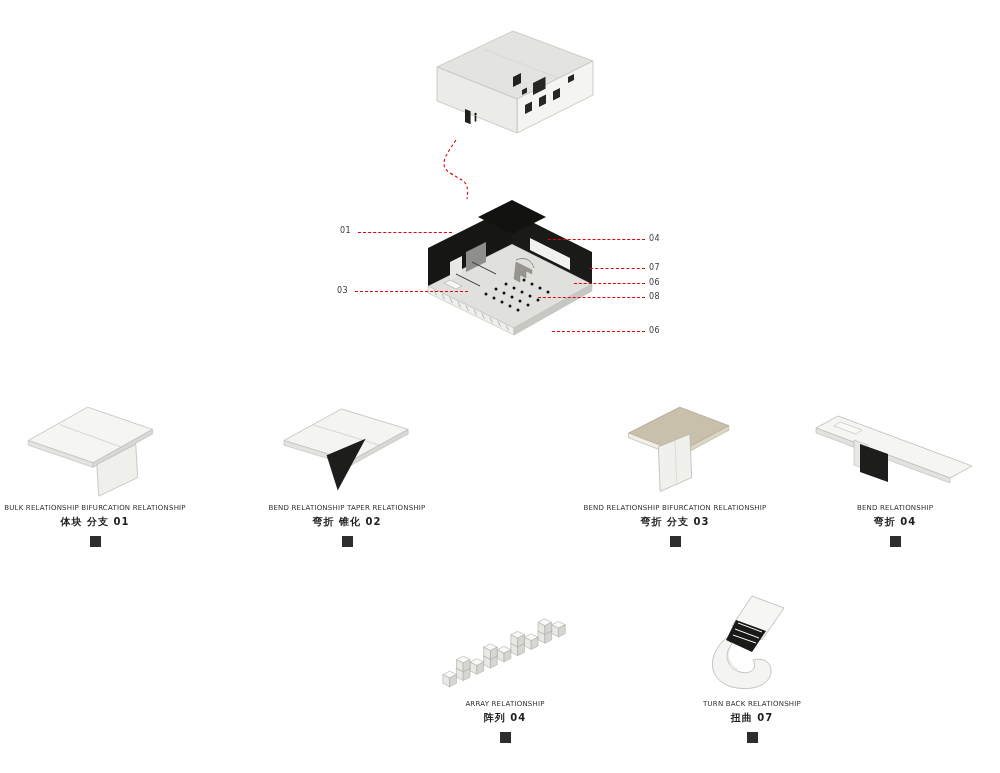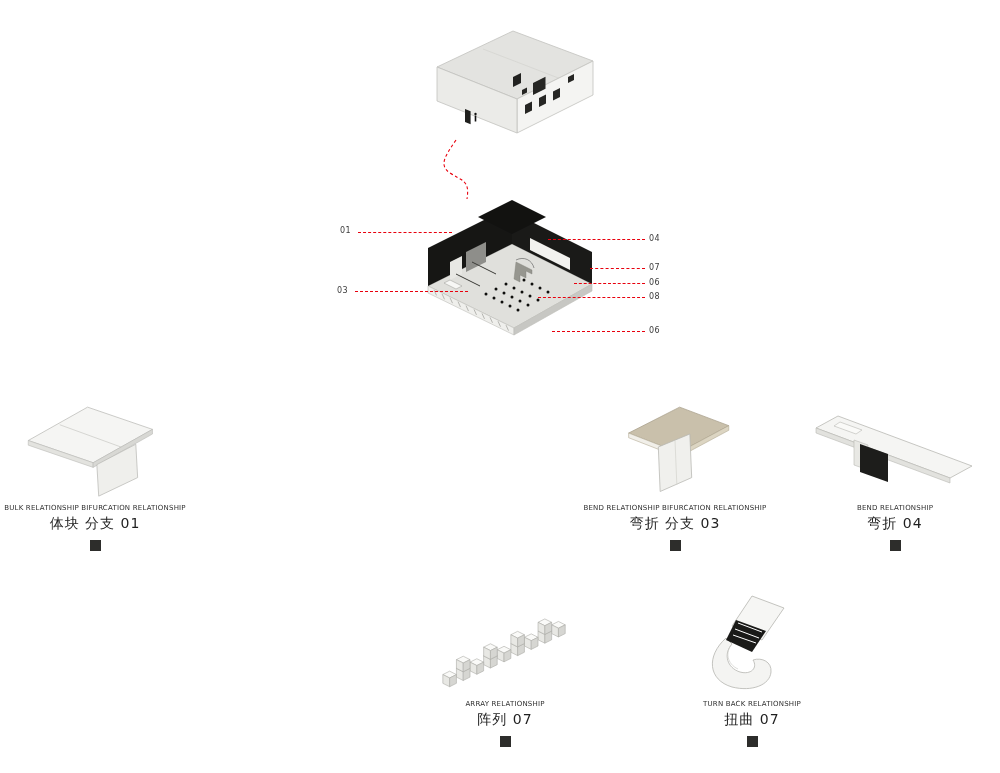--- a/index.html
+++ b/index.html
@@ -16,21 +16,21 @@
   }
   .card{
     position:absolute;width:180px;display:flex;flex-direction:column;align-items:center;
   }
   .card .shape{height:102px;display:flex;align-items:flex-end;justify-content:center;}
   .card .en{
     font-size:7px;letter-spacing:.2px;color:#2e2e2e;white-space:nowrap;margin-top:6px;
     text-align:left;
   }
   .card .cn{
-    font-size:14px;font-weight:normal;color:#1f1f1f;margin-top:3px;letter-spacing:1px;
+    font-size:10px;font-weight:bold;color:#1f1f1f;margin-top:3px;letter-spacing:1px;
   }
   .card .sq{width:11px;height:11px;background:#2d2d2b;margin-top:7px;}
   svg{display:block;}
 </style>
 </head>
 <body>
 
 <div class="canvas">
 
   <svg class="fig" style="left:425px;top:25px" width="180" height="125" viewBox="0 0 180 125">
@@ -132,20 +132,34 @@
         <polygon points="8,48 78,72 78,77 8,53" fill="#e3e3df" stroke="#b9b9b4" stroke-width="0.6"></polygon>
         <polygon points="78,72 142,36 142,41 78,77" fill="#d8d8d4" stroke="#b9b9b4" stroke-width="0.6"></polygon>
         <polygon points="82,74 124,52 126,88 84,108" fill="#efefec" stroke="#b9b9b4" stroke-width="0.8"></polygon>
       </svg>
     </div>
     <div class="en">BULK RELATIONSHIP  BIFURCATION RELATIONSHIP</div>
     <div class="cn">体块 分支 01</div>
     <div class="sq"></div>
   </div>
 
+  <div class="card" style="left:257px;top:396px">
+    <div class="shape">
+      <svg width="160" height="102" viewBox="0 0 160 110" preserveAspectRatio="xMidYMax meet">
+        <polygon points="12,48 74,14 146,36 84,70" fill="#f4f4f1" stroke="#b9b9b4" stroke-width="0.8"></polygon>
+        <line x1="43" y1="31" x2="115" y2="53" stroke="#c5c5c0" stroke-width="0.7"></line>
+        <polygon points="12,48 84,70 84,75 12,53" fill="#e3e3df" stroke="#b9b9b4" stroke-width="0.6"></polygon>
+        <polygon points="84,70 146,36 146,41 84,75" fill="#d8d8d4" stroke="#b9b9b4" stroke-width="0.6"></polygon>
+        <polygon points="58,64 100,46 70,102" fill="#1d1d1b"></polygon>
+      </svg>
+    </div>
+    <div class="en">BEND RELATIONSHIP  TAPER RELATIONSHIP</div>
+    <div class="cn">弯折 锥化 02</div>
+    <div class="sq"></div>
+  </div>
 
   <div class="card" style="left:585px;top:396px">
     <div class="shape">
       <svg width="160" height="102" viewBox="0 0 160 110" preserveAspectRatio="xMidYMax meet">
         <polygon points="30,40 85,12 138,32 84,61" fill="#c9c0ab" stroke="#a89f8a" stroke-width="0.8"></polygon>
         <polygon points="30,40 84,61 84,66 30,45" fill="#f1efe9" stroke="#b0a68f" stroke-width="0.6"></polygon>
         <polygon points="84,61 138,32 138,37 84,66" fill="#dcd5c2" stroke="#b0a68f" stroke-width="0.6"></polygon>
         <polygon points="62,55 96,41 98,88 64,103" fill="#f0f0ed" stroke="#b5b5af" stroke-width="0.8"></polygon>
         <line x1="80" y1="48" x2="82" y2="96" stroke="#d0d0ca" stroke-width="0.7"></line>
       </svg>
@@ -190,21 +204,21 @@
         <use href="#cu" x="74" y="59.4"></use>
         <use href="#cu" x="60" y="65.8"></use>
         <use href="#cu" x="60" y="56.8"></use>
         <use href="#cu" x="46" y="72.2"></use>
         <use href="#cu" x="32" y="78.6"></use>
         <use href="#cu" x="32" y="69.6"></use>
         <use href="#cu" x="18" y="85"></use>
       </svg>
     </div>
     <div class="en">ARRAY RELATIONSHIP</div>
-    <div class="cn">阵列 07</div>
+    <div class="cn">阵列 04</div>
     <div class="sq"></div>
   </div>
 
   <div class="card" style="left:662px;top:592px">
     <div class="shape">
       <svg width="120" height="102" viewBox="0 0 120 102" preserveAspectRatio="xMidYMax meet">
         <polygon points="60,4 92,16 70,48 40,34" fill="#f6f6f4" stroke="#b5b5b0" stroke-width="0.8"></polygon>
         <path d="M34,46 C14,64 16,88 40,95 C60,100 78,93 79,80 C80,70 70,65 61,68 C66,76 59,83 48,80 C35,76 31,62 40,52 Z" fill="#f4f4f2" stroke="#b5b5b0" stroke-width="0.8"></path>
         <path d="M40,52 C33,60 35,72 46,77" fill="none" stroke="#cfcfca" stroke-width="0.7"></path>
         <polygon points="44,28 74,39 60,60 34,48" fill="#1a1a18"></polygon>

